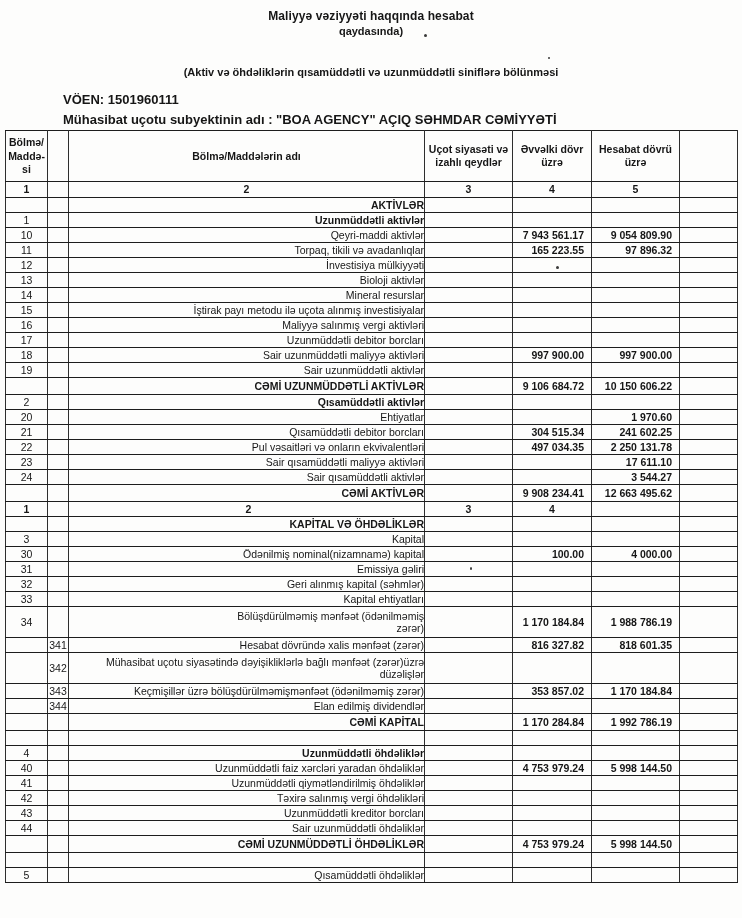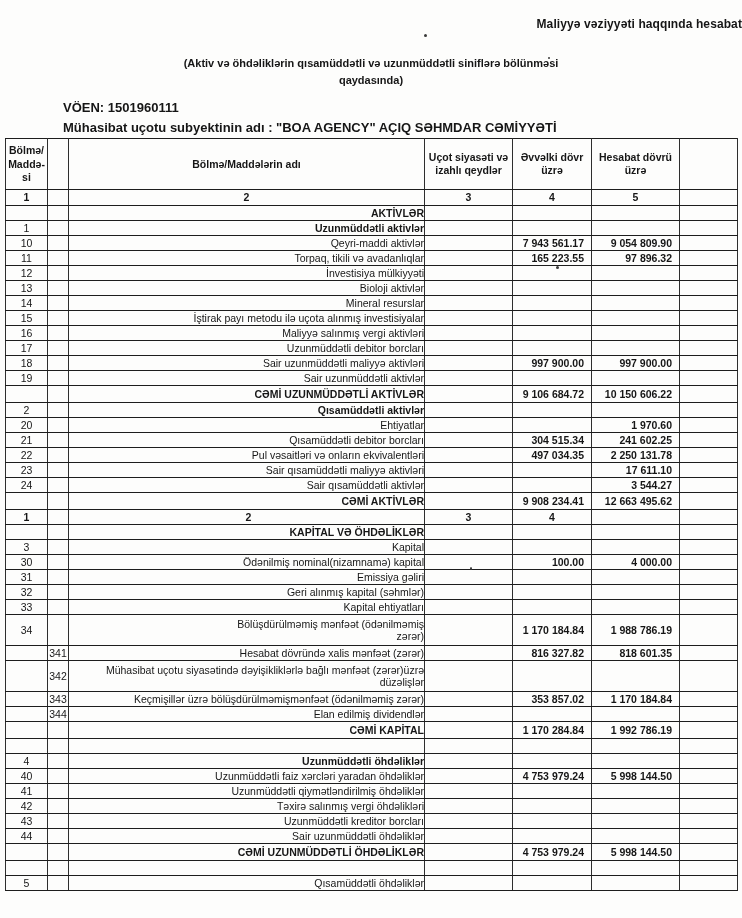--- a/index.html
+++ b/index.html
@@ -6,22 +6,22 @@
   html,body { background:#ffffff; }
   .page {
     position:relative;
     width:742px; height:918px;
     background:#fdfdfc;
     font-family:"Liberation Sans","DejaVu Sans",sans-serif;
     color:#161616;
     overflow:hidden;
   }
   .doc-title {
-    padding-top:17px;
-    text-align:right;
+    padding-top:9px;
+    text-align:center;
     font-size:12px; font-weight:bold;
     letter-spacing:.1px;
   }
   .doc-subtitle { text-align:center; font-size:11px; font-weight:bold; line-height:1.55; }
   .doc-subtitle.first { margin-top:24px; }
   .doc-meta { margin-left:63px; font-size:13px; font-weight:bold; }
   .doc-meta.voen { margin-top:11px; }
   .doc-meta.entity { margin-top:5px; }
 
   table.fin {
@@ -59,22 +59,22 @@
   tr.colnum td { text-align:center; font-weight:bold; }
   tr.colnum td.num { text-align:center; padding-right:0; }
   .speck { position:absolute; background:#3a3a3a; border-radius:50%; width:3px; height:3px; }
 </style>
 </head>
 <body>
 
 <div class="page">
 
   <div class="doc-title">Maliyyə vəziyyəti haqqında hesabat</div>
+  <div class="doc-subtitle">qaydasında)</div>
   <div class="doc-subtitle first">(Aktiv və öhdəliklərin qısamüddətli və uzunmüddətli siniflərə bölünməsi</div>
-  <div class="doc-subtitle">qaydasında)</div>
   <div class="doc-meta voen">VÖEN: 1501960111</div>
   <div class="doc-meta entity">Mühasibat uçotu subyektinin adı :  "BOA AGENCY" AÇIQ SƏHMDAR CƏMİYYƏTİ</div>
 
   <table class="fin">
     <colgroup>
       <col style="width:42px">
         <col style="width:21px">
         <col style="width:356px">
       <col style="width:88px">
         <col style="width:79px">

